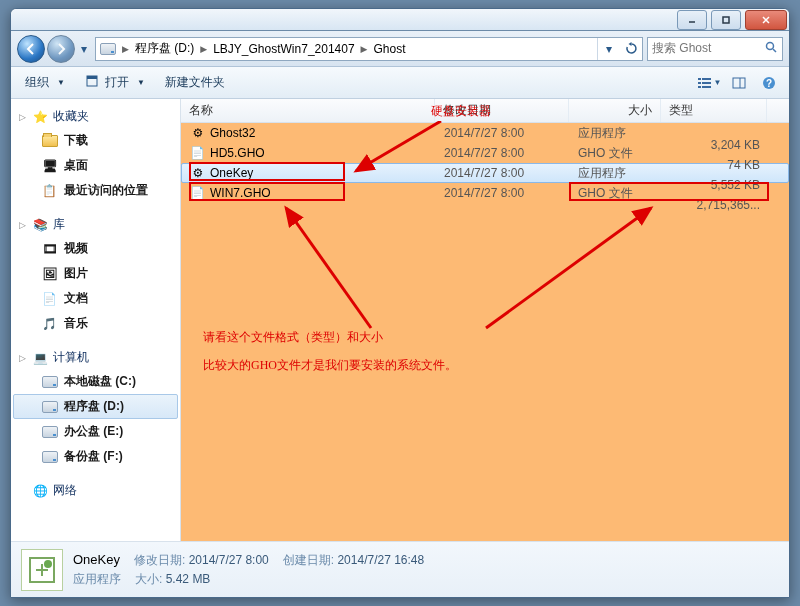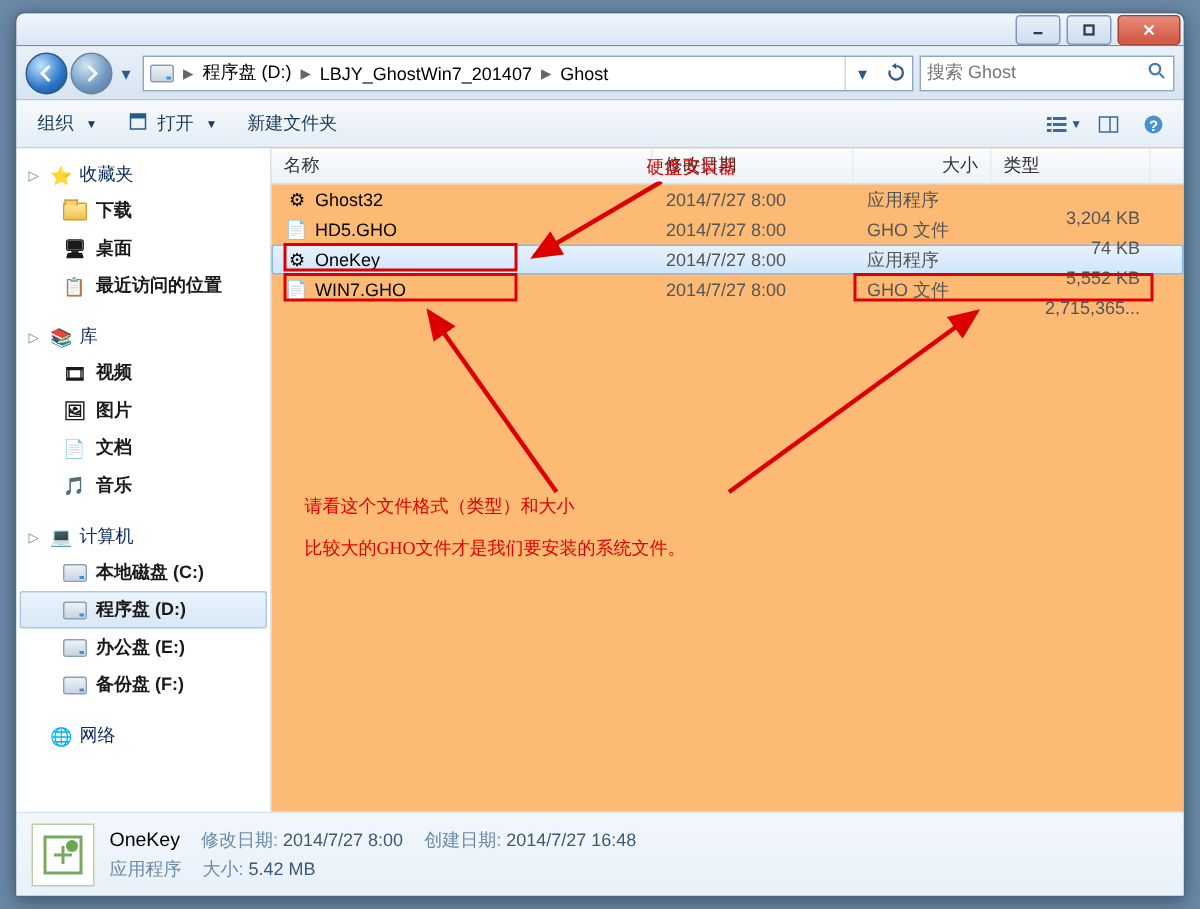--- a/index.html
+++ b/index.html
@@ -17,21 +17,21 @@
 .navrow { height: 36px; background: linear-gradient(#e8f0f8,#d8e4f0); display: flex; align-items: center; padding: 0 6px; border-bottom: 1px solid #b0c4d8; }
 .navarrow { width: 28px; height: 28px; border-radius: 50%; background: radial-gradient(circle at 35% 30%, #bfe4ff, #2a76c4 60%, #1a4a80); border: 1px solid #2a5a8a; color: #fff; display: flex; align-items: center; justify-content: center; font-size: 14px; margin-right: 2px; }
 .navarrow.dim { filter: grayscale(.3) opacity(.7); }
 .navdrop { width: 14px; height: 18px; color: #2a5a8a; display:flex; align-items:center; justify-content:center; margin-right:4px;}
 .address { flex: 1; height: 24px; background: #fff; border: 1px solid #8fa8c0; display: flex; align-items: center; font-size: 12px; margin-right: 4px; position: relative; }
 .address .segicon { width: 20px; height: 20px; margin: 0 2px; display: flex; align-items: center; justify-content: center; }
 .address .seg { padding: 0 4px; height: 100%; display: flex; align-items: center; }
 .address .sep { color: #666; padding: 0 2px; font-size: 9px; }
 .address .refresharea { margin-left: auto; border-left: 1px solid #cbd8e6; display:flex; }
 .address .refbtn { width: 22px; height: 22px; display: flex; align-items: center; justify-content: center; color: #2a5a8a; }
-.searchbox { width: 170px; height: 24px; background: #fff; border: 1px solid #8fa8c0; display: flex; align-items: center; padding: 0 4px; color: #777; }
+.searchbox { width: 136px; height: 24px; background: #fff; border: 1px solid #8fa8c0; display: flex; align-items: center; padding: 0 4px; color: #777; }
 .searchbox .sicon { margin-left: auto; color: #4a7ab0; }
 
 
 .toolbar { height: 32px; background: linear-gradient(#f6fafd,#e3edf6); border-bottom: 1px solid #c0d0e0; display: flex; align-items: center; padding: 0 6px; gap: 4px; }
 .tb-item { padding: 4px 8px; display: flex; align-items: center; gap: 6px; border-radius: 2px; color: #1a3a5a; }
 .tb-item .caret { font-size: 8px; color: #1a3a5a; margin-left: 2px; }
 .tb-right { margin-left: auto; display: flex; gap: 2px; }
 .tb-iconbtn { width: 28px; height: 22px; border: 1px solid transparent; display: flex; align-items: center; justify-content: center; border-radius: 2px; }
 .tb-iconbtn svg, .tb-iconbtn span { color: #2a5a8a; }
 

